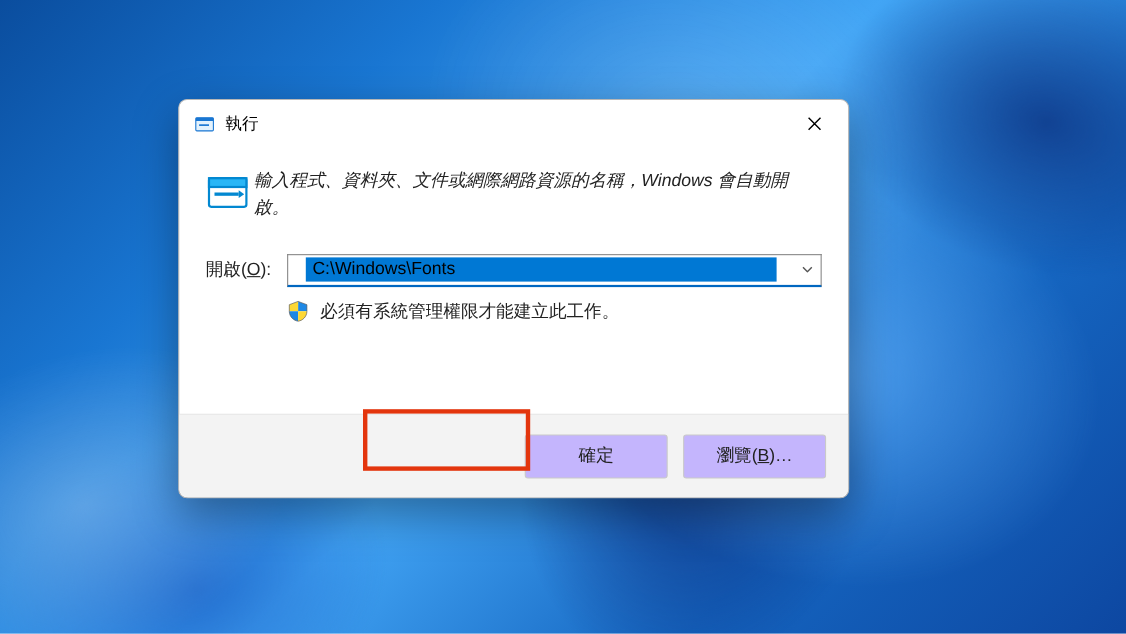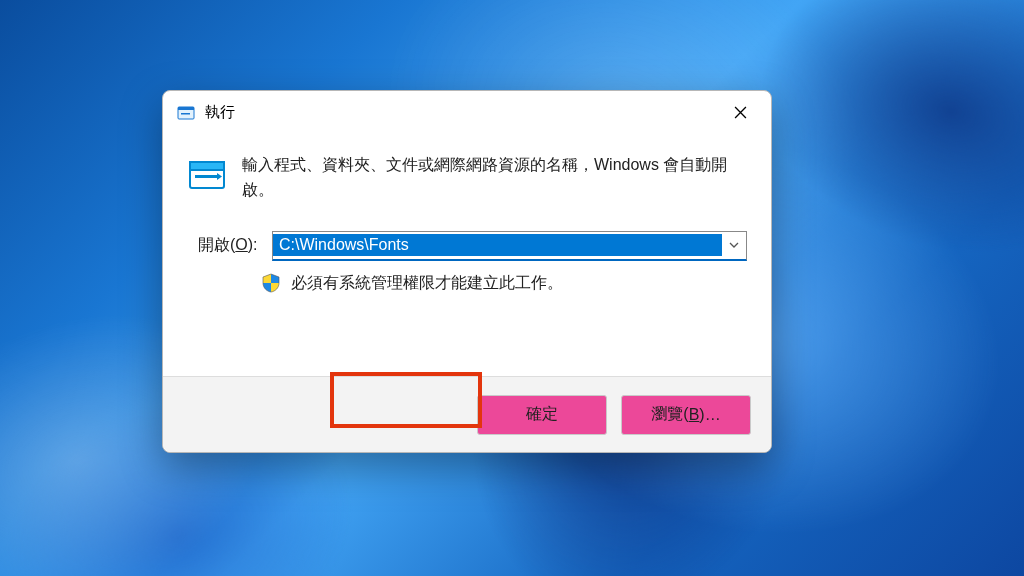--- a/index.html
+++ b/index.html
@@ -68,59 +68,60 @@
       border-radius: 4px;
       cursor: pointer;
     }
 
     .body-area {
       flex: 1;
       padding: 18px 24px 12px 24px;
     }
     .desc-row {
       display: flex;
-      gap: 15px;
+      gap: 4px;
       margin-bottom: 28px;
+      font-style: italic;
     }
     .run-icon {
       width: 40px; height: 40px;
       flex-shrink: 0;
       margin-top: 2px;
     }
     .desc-text {
       font-size: 16px; line-height: 1.55; color: #222;
     }
 
     .input-row {
       display: flex;
       align-items: center;
       gap: 10px;
       margin-bottom: 12px;
     }
-    .open-label { font-size: 16px; color: #222; width: 64px; margin-left: 11px; }
+    .open-label { font-size: 16px; color: #222; width: 64px; }
     .open-label u { text-decoration: underline; }
     .combo {
       flex: 1;
       height: 30px;
       border: 1px solid #888;
       border-bottom: 2px solid #0067c0;
       background: #fff;
       display: flex;
       align-items: center;
       position: relative;
     }
     .combo-text {
       flex: 1;
       padding: 0 6px;
       font-size: 16px;
-      color: #ffffff;
+      color: #000000;
       background: #0078d4;
       height: 22px;
       line-height: 22px;
-      margin: 0;
+      margin: 16px;
     }
     .combo-chevron {
       width: 24px; height: 100%;
       display: flex; align-items: center; justify-content: center;
       color: #555;
       cursor: pointer;
     }
 
     .admin-row {
       display: flex;
@@ -139,21 +140,21 @@
       display: flex;
       align-items: center;
       justify-content: flex-end;
       gap: 14px;
       padding: 0 20px;
       border-radius: 0 0 8px 8px;
     }
     .btn {
       min-width: 130px;
       height: 40px;
-      background: #ec4899;
+      background: #c4b5fd;
       border: 1px solid #c9c9c9;
       border-radius: 3px;
       font-size: 16px;
       color: #222;
       display: flex; align-items: center; justify-content: center;
       cursor: pointer;
       font-family: inherit;
     }
     .highlight-box {
       position: absolute;

